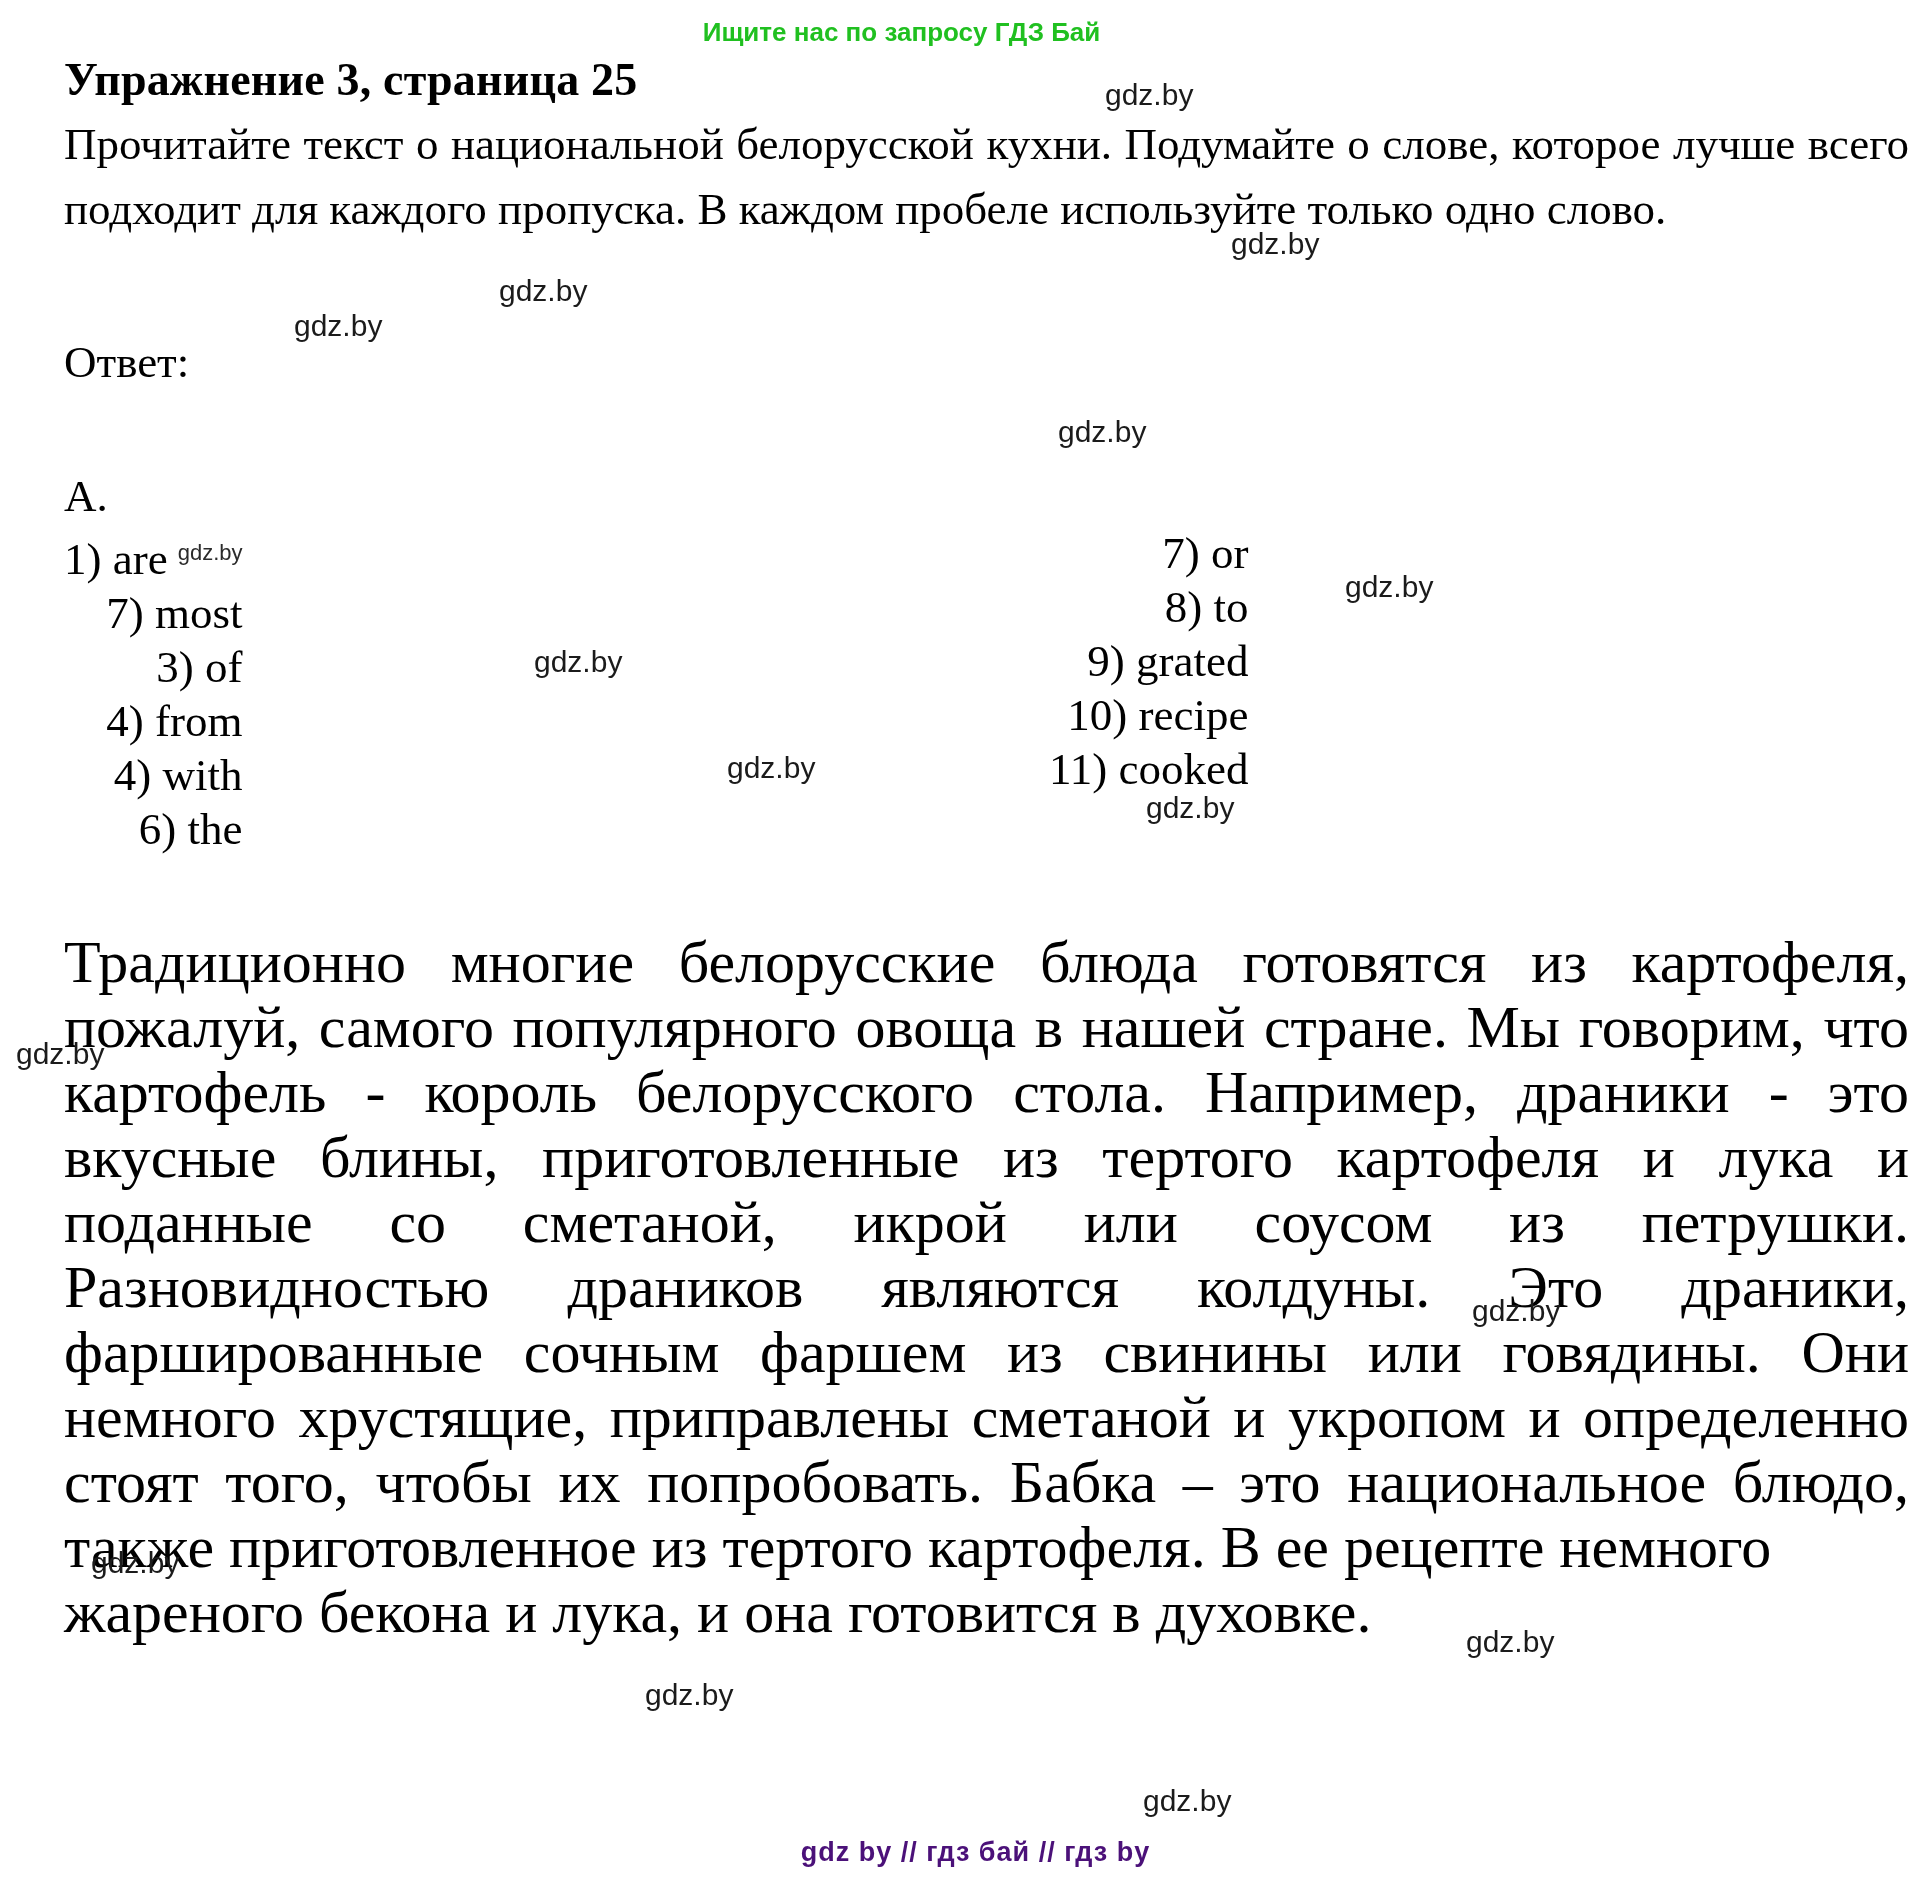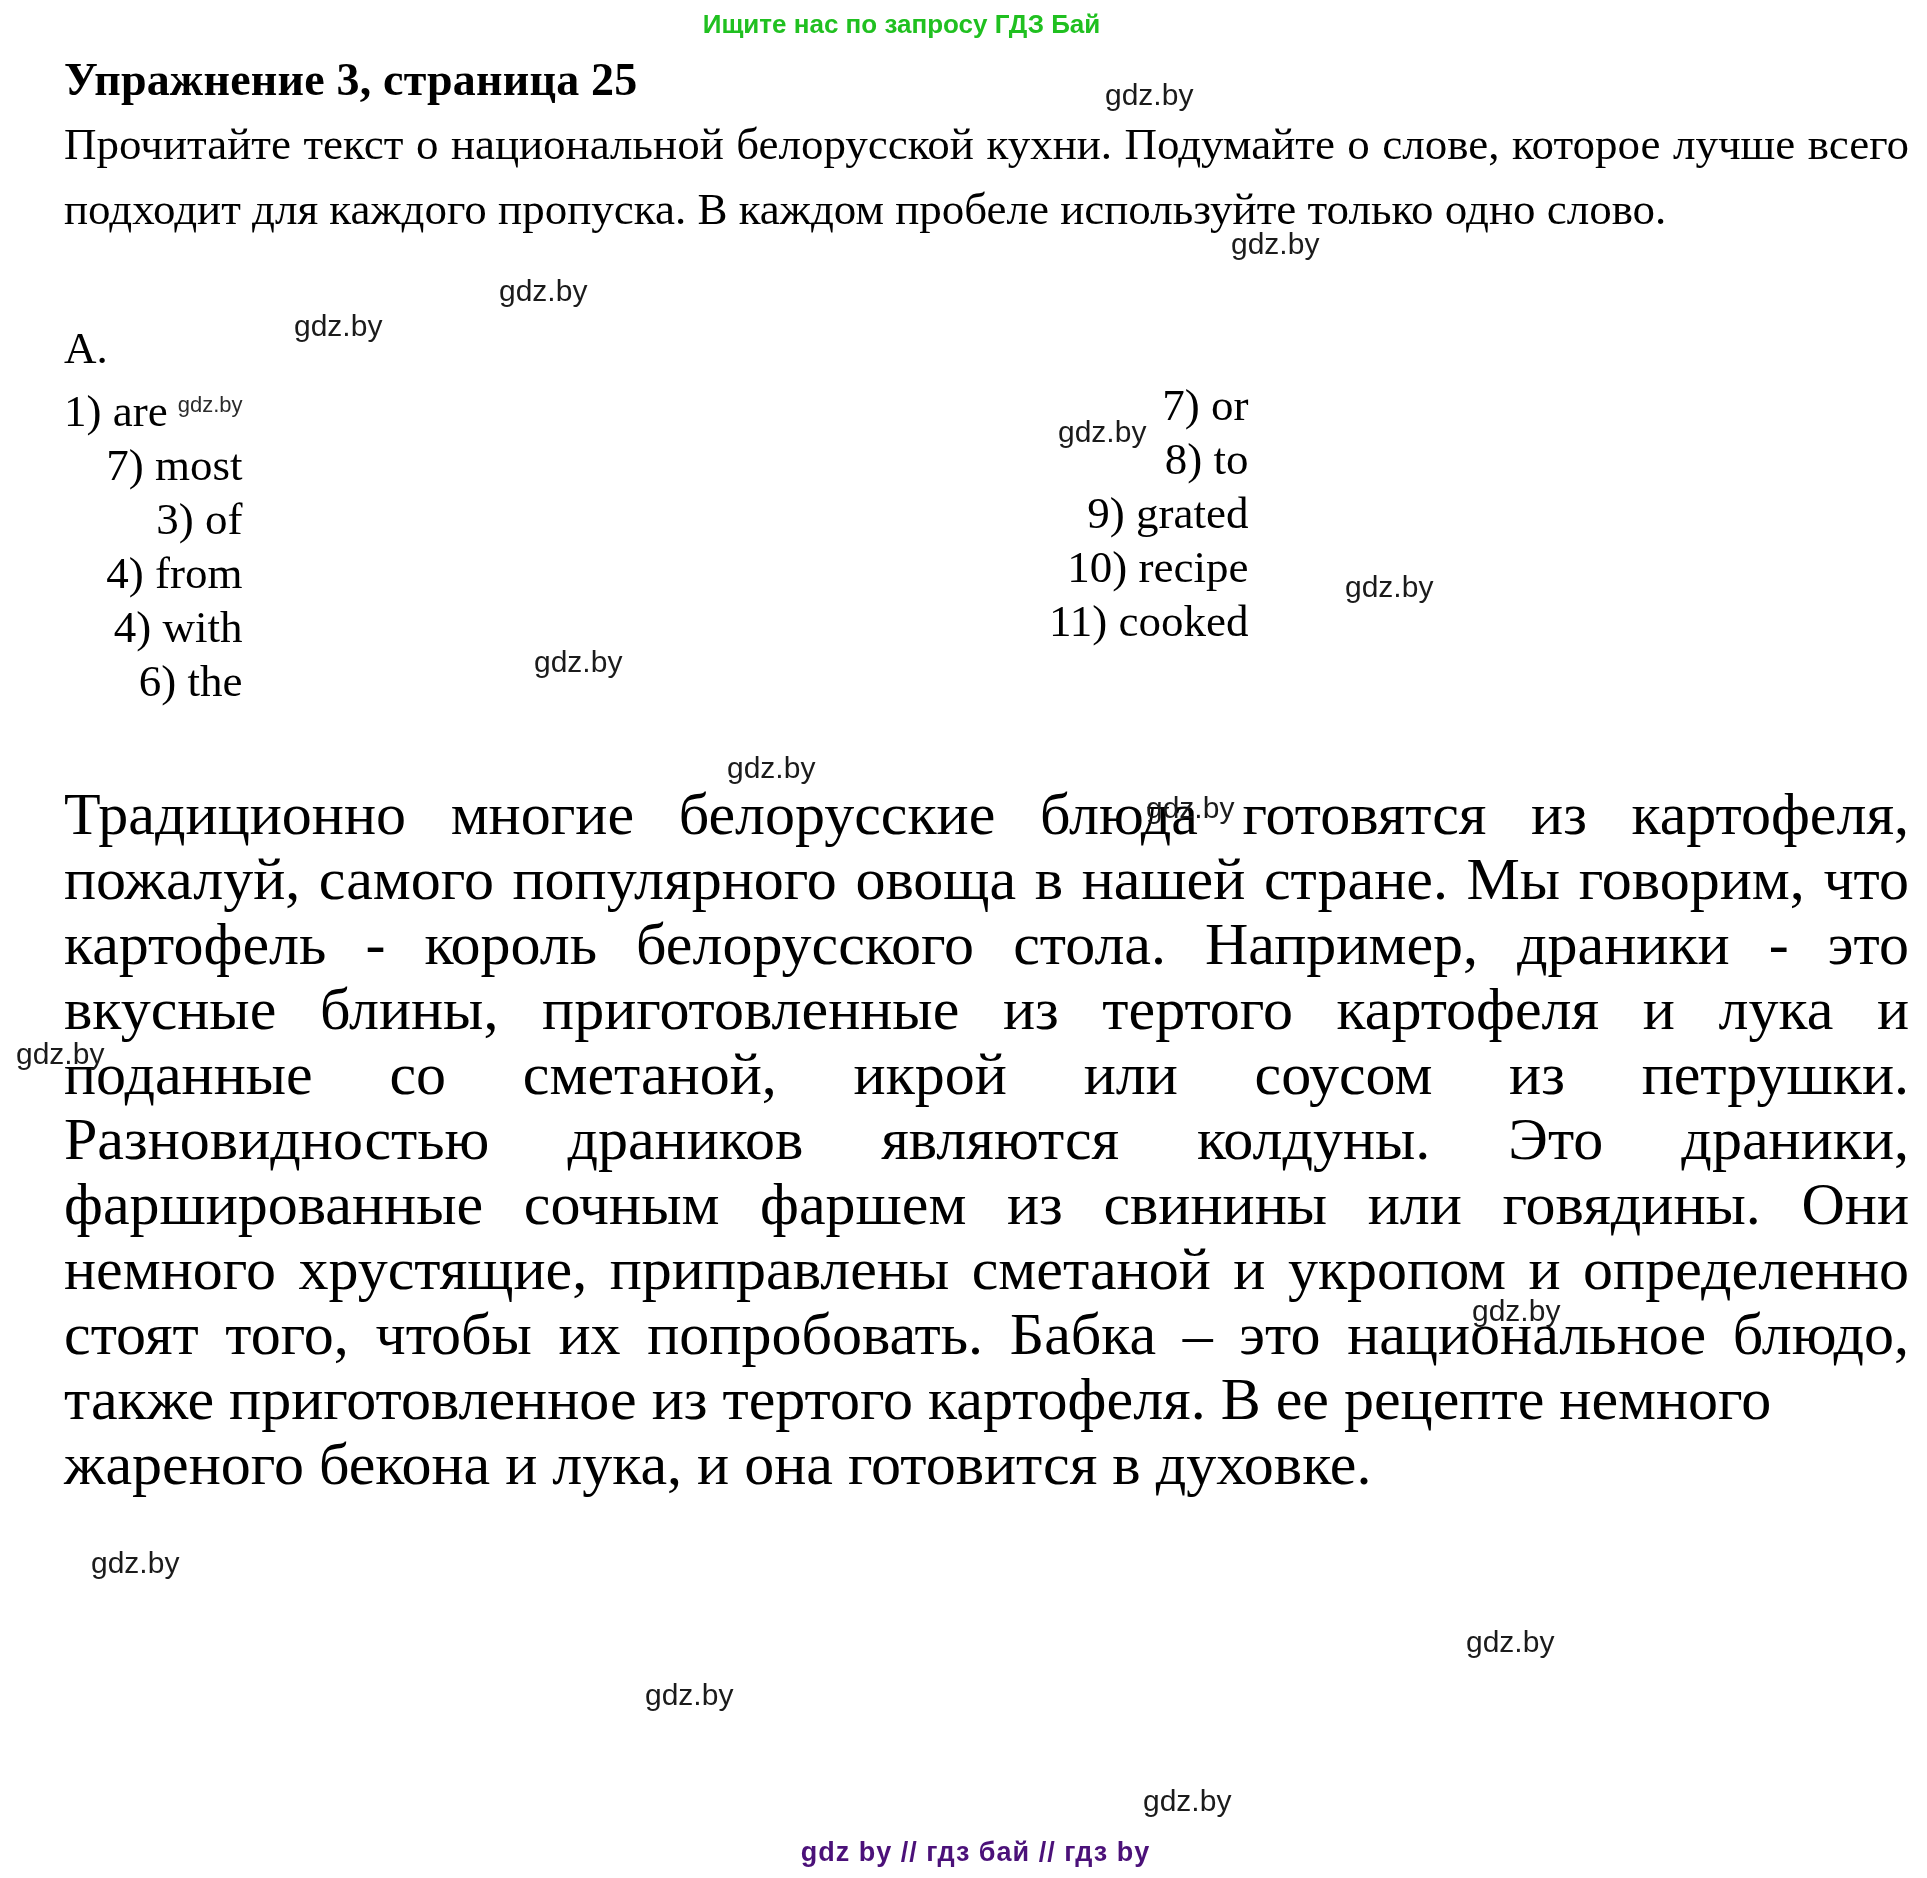--- a/index.html
+++ b/index.html
@@ -17,21 +17,21 @@
     width: 1927px;
     height: 1878px;
     overflow: hidden;
     background: #ffffff;
     box-sizing: border-box;
   }
 
   
   .promo-banner {
     position: absolute;
-    top: 4px;
+    top: 12px;
     left: 0;
     width: 1803px;
     text-align: center;
     font-family: "Liberation Sans", "DejaVu Sans", sans-serif;
     font-size: 26px;
     font-weight: 700;
     color: #20c020;
     letter-spacing: 0px;
     line-height: 34px;
     padding-top: 3px;
@@ -147,20 +147,21 @@
 <div class="page">
 
   <div class="promo-banner" style="color: rgb(32, 192, 32);">Ищите нас по запросу ГДЗ Бай</div>
 
   <div class="content">
 
     <h1 class="exercise-title">Упражнение 3, страница 25</h1>
 
     <p class="intro">Прочитайте текст о национальной белорусской кухни. Подумайте о слове, которое лучше всего подходит для каждого пропуска. В каждом пробеле используйте только одно слово.</p>
 
+    <p class="answer-label">Ответ:</p>
 
     <p class="section-letter">A.</p>
 
     <div class="answers">
 
       <div class="answers-col left">
         <div class="answer-item"><span>1) are</span><span class="inline-wm">gdz.by</span></div>
         <div class="answer-item">7) most</div>
         <div class="answer-item">3) of</div>
         <div class="answer-item">4) from</div>

